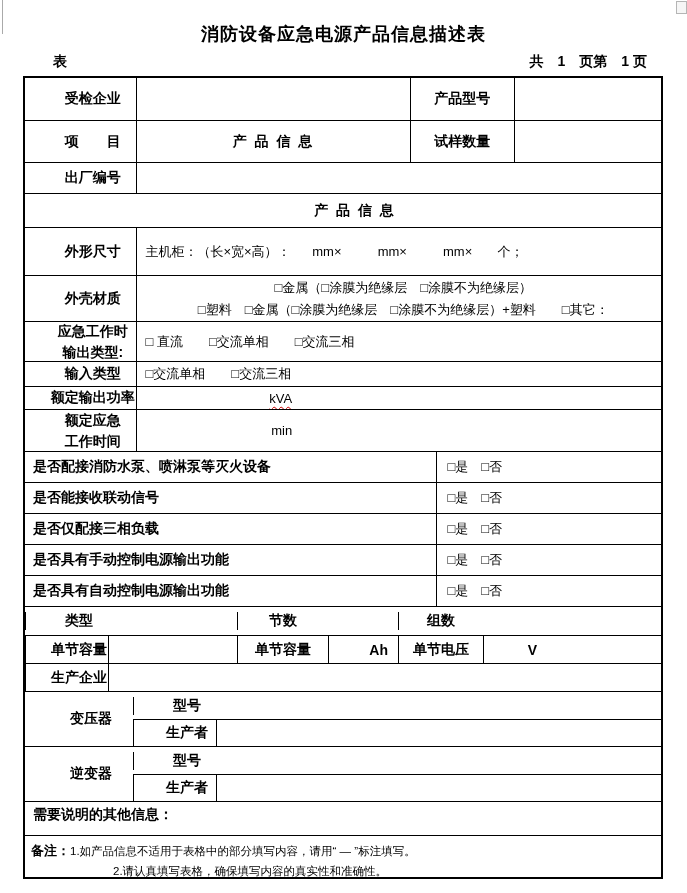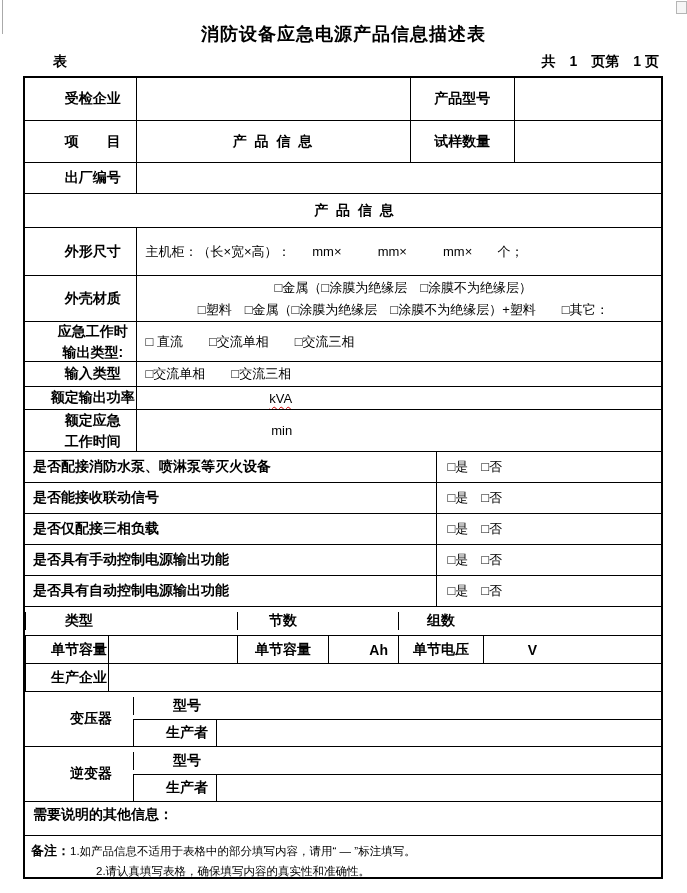--- a/index.html
+++ b/index.html
@@ -12,21 +12,21 @@
   .doc-title {
     position:absolute; top:22px; left:0; width:687px;
     text-align:center; font-size:18px; font-weight:bold; letter-spacing:1px;
   }
   .meta-line {
     position:absolute; top:52px; left:23px; width:640px; height:20px;
     display:flex; justify-content:space-between; align-items:center;
     font-size:14px; font-weight:bold;
   }
   .meta-line .prefix { margin-left:30px; }
-  .meta-line .pageinfo { white-space:pre; margin-right:4px; }
+  .meta-line .pageinfo { white-space:pre; margin-right:16px; }
 
   .tbl {
     position:absolute; left:23px; top:76px; width:640px;
     border:2.5px solid #000; box-sizing:border-box; background:#fff;
   }
   .row { display:flex; border-top:1.5px solid #000; box-sizing:border-box; }
   .row:first-child { border-top:none; }
   .cell {
     box-sizing:border-box; border-left:1.5px solid #000;
     display:flex; align-items:center; justify-content:center;
@@ -47,21 +47,21 @@
   .wavy {
     text-decoration:underline; text-decoration-style:wavy;
     text-decoration-color:#cc0000; text-decoration-thickness:1px;
     text-underline-offset:3px;
   }
   .remarks-box {
     flex:1; padding:4px 6px; box-sizing:border-box;
     font-size:11.5px; font-weight:normal; line-height:1.7;
   }
   .remarks-box .rlabel { font-size:13px; font-weight:bold; }
-  .remarks-box .l2 { margin-left:65px; }
+  .remarks-box .l2 { margin-left:82px; }
 
   .artifact-left {
     position:absolute; left:2px; top:0; width:1px; height:34px; background:#aaa;
   }
   .artifact-right {
     position:absolute; right:0; top:1px; width:11px; height:13px;
     border:1px solid #b5b5b5; box-sizing:border-box; background:#f6f6f6;
   }
 </style>
 </head>

